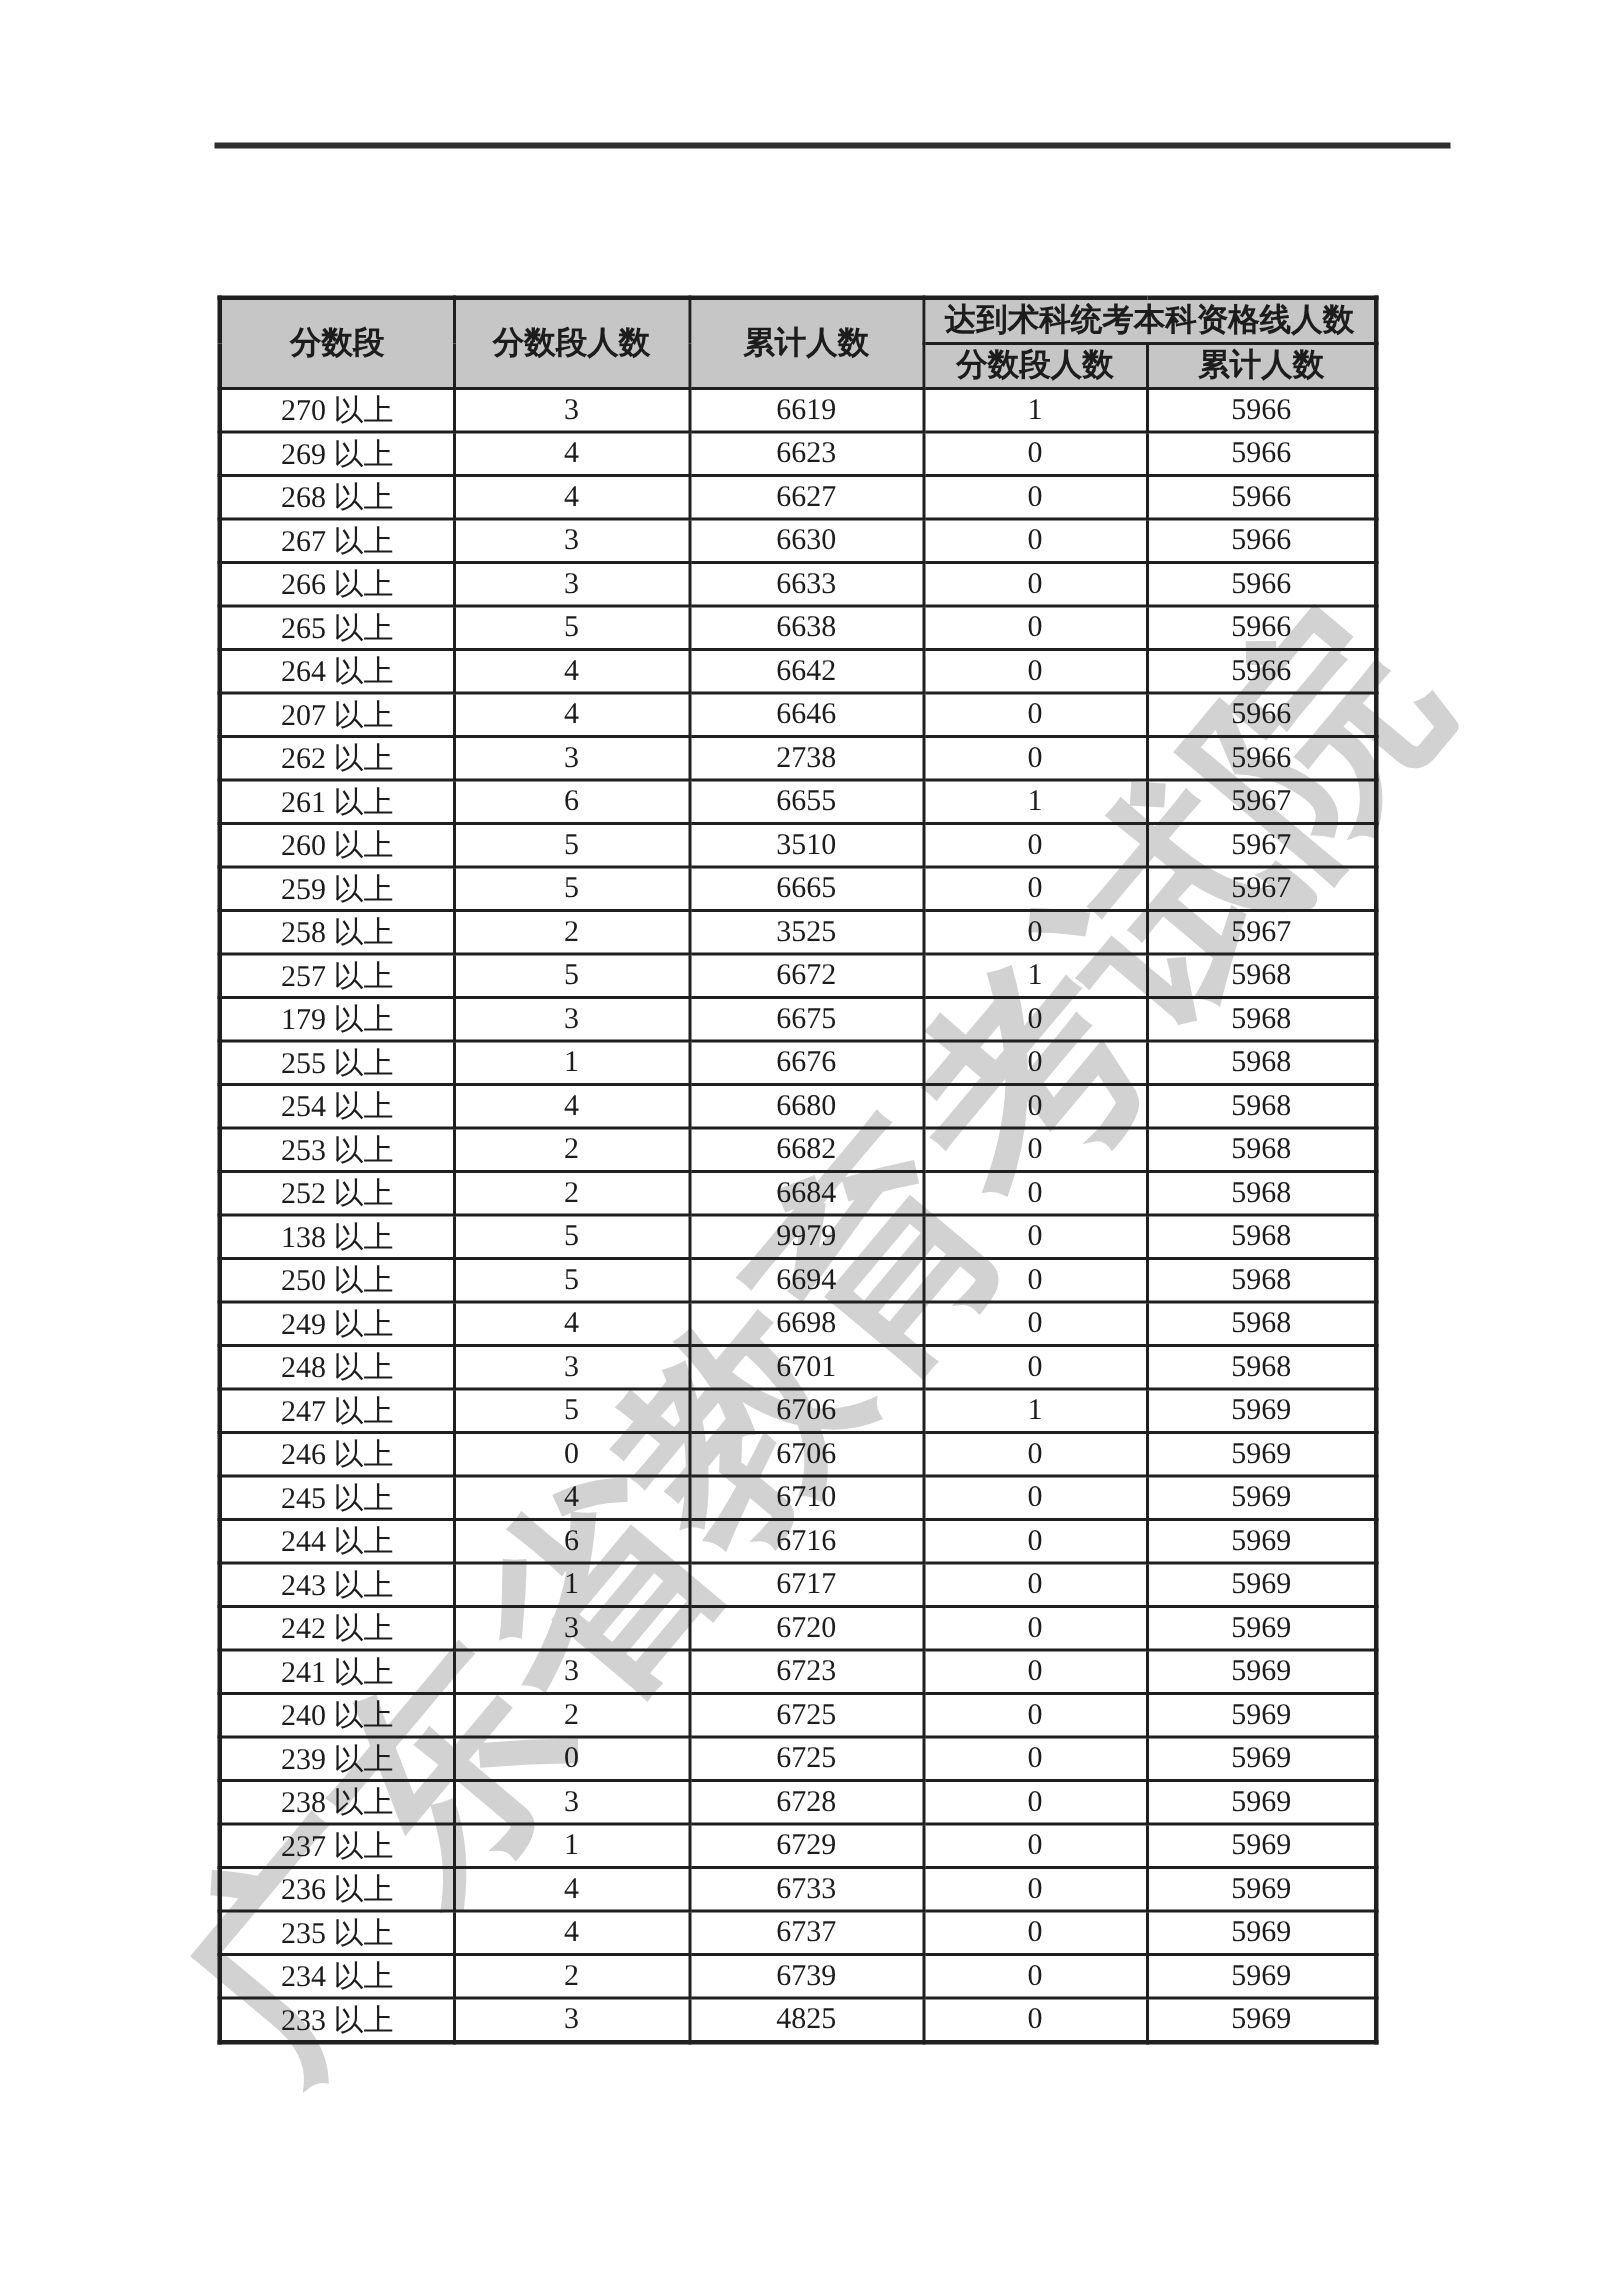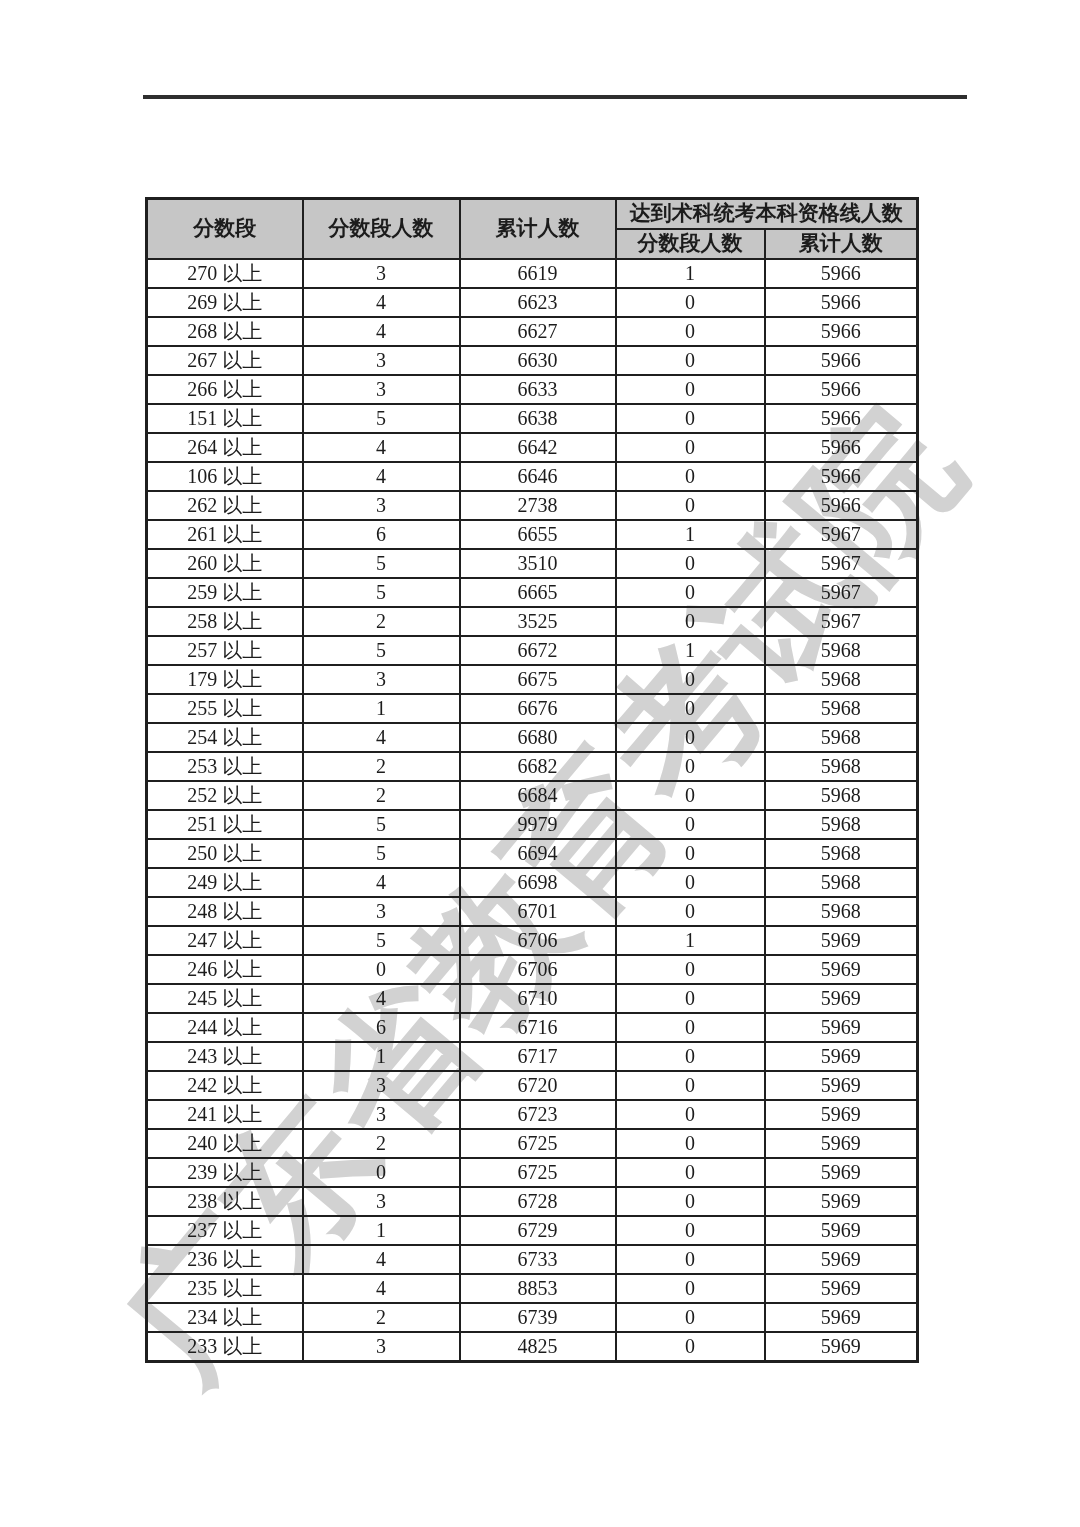--- a/index.html
+++ b/index.html
@@ -125,35 +125,35 @@
           <td>5966</td>
         </tr>
         <tr>
           <td>266 以上</td>
           <td>3</td>
           <td>6633</td>
           <td>0</td>
           <td>5966</td>
         </tr>
         <tr>
-          <td>151 以上</td>
+          <td>265 以上</td>
           <td>5</td>
           <td>6638</td>
           <td>0</td>
           <td>5966</td>
         </tr>
         <tr>
           <td>264 以上</td>
           <td>4</td>
           <td>6642</td>
           <td>0</td>
           <td>5966</td>
         </tr>
         <tr>
-          <td>106 以上</td>
+          <td>207 以上</td>
           <td>4</td>
           <td>6646</td>
           <td>0</td>
           <td>5966</td>
         </tr>
         <tr>
           <td>262 以上</td>
           <td>3</td>
           <td>2738</td>
           <td>0</td>
@@ -223,21 +223,21 @@
           <td>5968</td>
         </tr>
         <tr>
           <td>252 以上</td>
           <td>2</td>
           <td>6684</td>
           <td>0</td>
           <td>5968</td>
         </tr>
         <tr>
-          <td>251 以上</td>
+          <td>138 以上</td>
           <td>5</td>
           <td>9979</td>
           <td>0</td>
           <td>5968</td>
         </tr>
         <tr>
           <td>250 以上</td>
           <td>5</td>
           <td>6694</td>
           <td>0</td>
@@ -337,21 +337,21 @@
         <tr>
           <td>236 以上</td>
           <td>4</td>
           <td>6733</td>
           <td>0</td>
           <td>5969</td>
         </tr>
         <tr>
           <td>235 以上</td>
           <td>4</td>
-          <td>8853</td>
+          <td>6737</td>
           <td>0</td>
           <td>5969</td>
         </tr>
         <tr>
           <td>234 以上</td>
           <td>2</td>
           <td>6739</td>
           <td>0</td>
           <td>5969</td>
         </tr>

